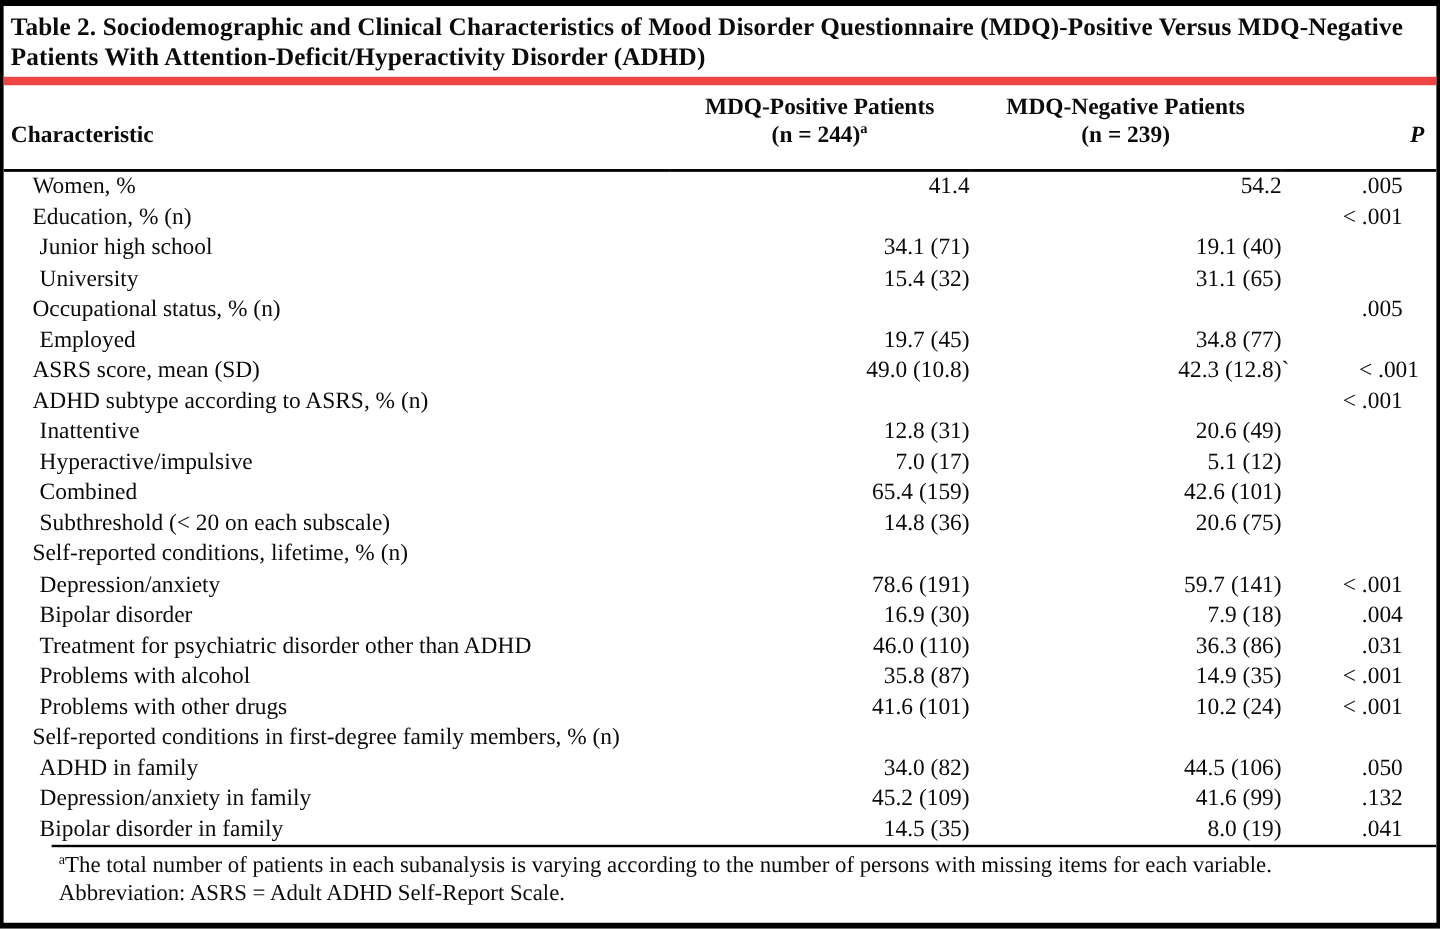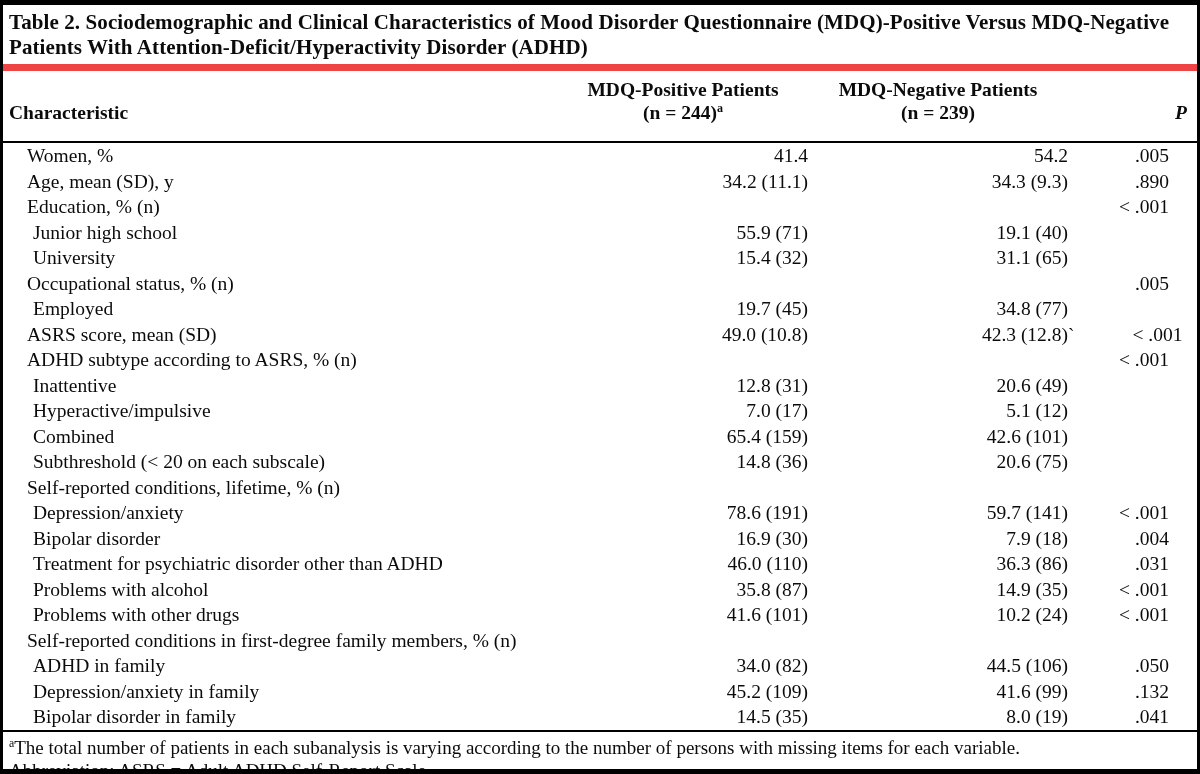--- a/index.html
+++ b/index.html
@@ -51,20 +51,21 @@
   td.label.indent { padding-left: 30px; }
   td.num { text-align: right; }
   td.pcell { text-align: right; padding-right: 28px; }
   .mark { display: inline-block; margin-right: 58px; }
   sup { font-size: 0.62em; line-height: 0; }
   .footnotes {
     border-top: 2px solid #000;
     padding: 4px 10px 0 6px;
     font-size: 19px;
     line-height: 23px;
+    margin-left: 40px;
   }
 </style>
 </head>
 <body>
 
 <div class="page">
 
   <div class="title">Table 2. Sociodemographic and Clinical Characteristics of Mood Disorder Questionnaire (MDQ)-Positive Versus MDQ-Negative Patients With Attention-Deficit/Hyperactivity Disorder (ADHD)</div>
 
   <table>
@@ -89,37 +90,31 @@
       </tr>
     </thead>
     <tbody>
   <tr>
     <td class="label">Women, %</td>
     <td class="num">41.4</td>
     <td class="num">54.2</td>
     <td class="pcell"><span>.005</span></td>
   </tr>
 
-  <tr>
-    <td class="label">Age, mean (SD), y</td>
-    <td class="num">34.2 (11.1)</td>
-    <td class="num">34.3 (9.3)</td>
-    <td class="pcell"><span>.890</span></td>
-  </tr>
 
   <tr>
     <td class="label">Education, % (n)</td>
     <td class="num"></td>
     <td class="num"></td>
     <td class="pcell"><span>&lt; .001</span></td>
   </tr>
 
   <tr>
     <td class="label indent">Junior high school</td>
-    <td class="num">55.9 (71)</td>
+    <td class="num">34.1 (71)</td>
     <td class="num">19.1 (40)</td>
     <td class="pcell"><span></span></td>
   </tr>
 
   <tr>
     <td class="label indent">University</td>
     <td class="num">15.4 (32)</td>
     <td class="num">31.1 (65)</td>
     <td class="pcell"><span></span></td>
   </tr>

